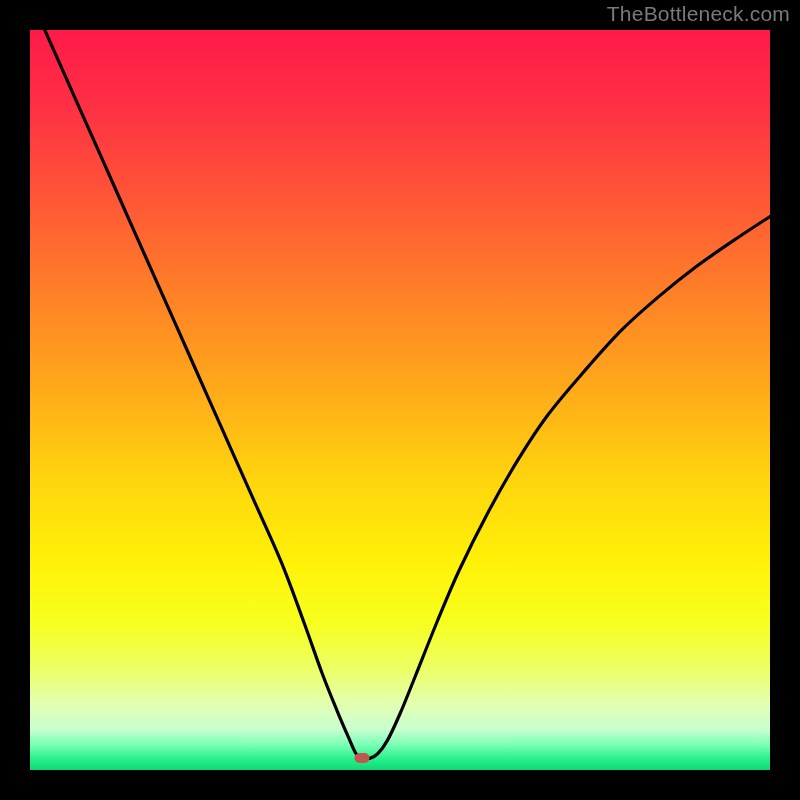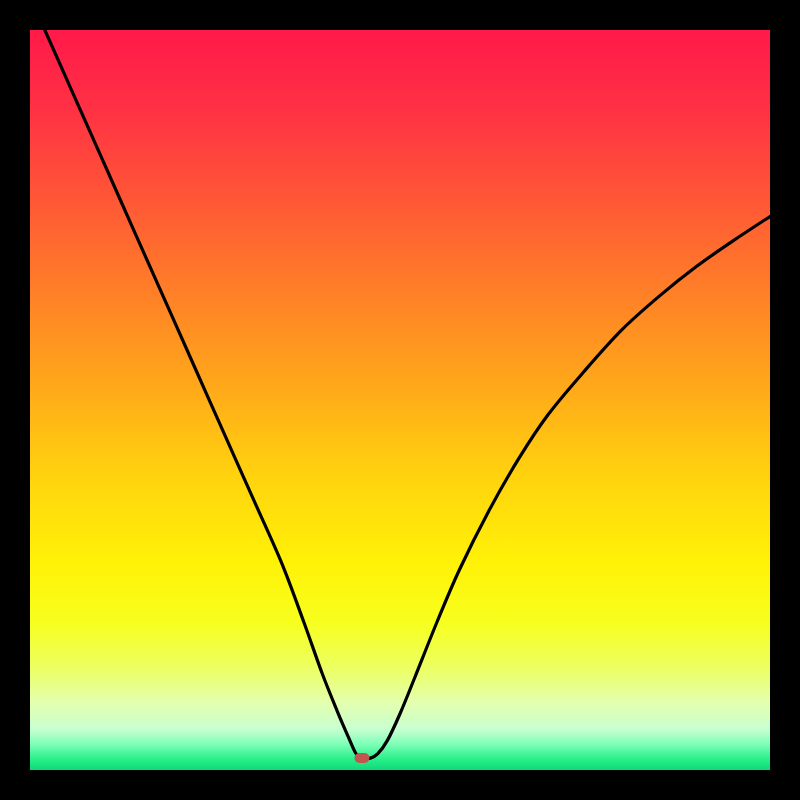--- a/index.html
+++ b/index.html
@@ -53,20 +53,21 @@
     height: 10px;
     border-radius: 5px;
     background: #c0564f;
     transform: translate(-50%, -50%);
   }
 </style>
 </head>
 <body>
 
 <div class="frame">
+  <div class="watermark">TheBottleneck.com</div>
 
   <div class="plot">
     <svg class="gradient" viewBox="0 0 100 100" preserveAspectRatio="none">
       <defs>
         <linearGradient id="bg-grad" x1="0" y1="0" x2="0" y2="1">
             <stop offset="0%" stop-color="#ff1a49"></stop>
             <stop offset="10%" stop-color="#ff2f45"></stop>
             <stop offset="22%" stop-color="#ff5437"></stop>
             <stop offset="35%" stop-color="#ff7e28"></stop>
             <stop offset="48%" stop-color="#ffa81a"></stop>

